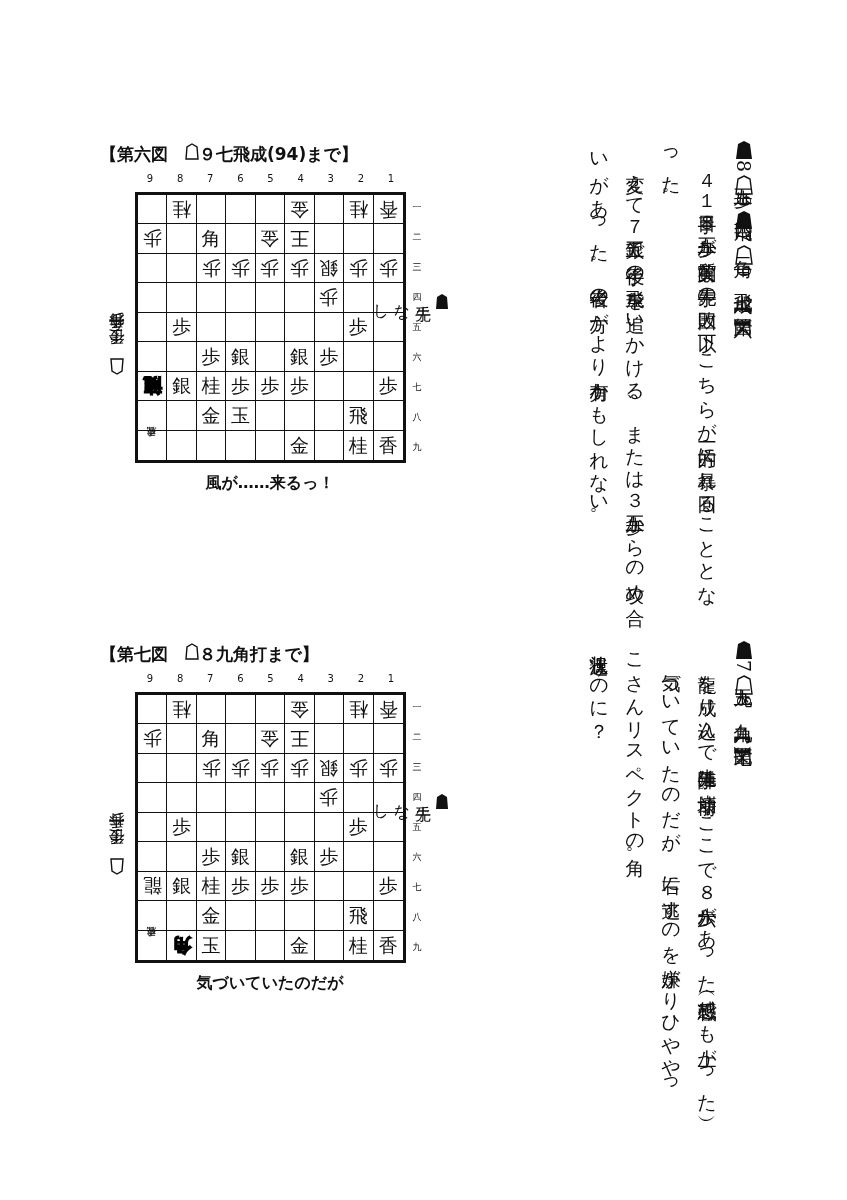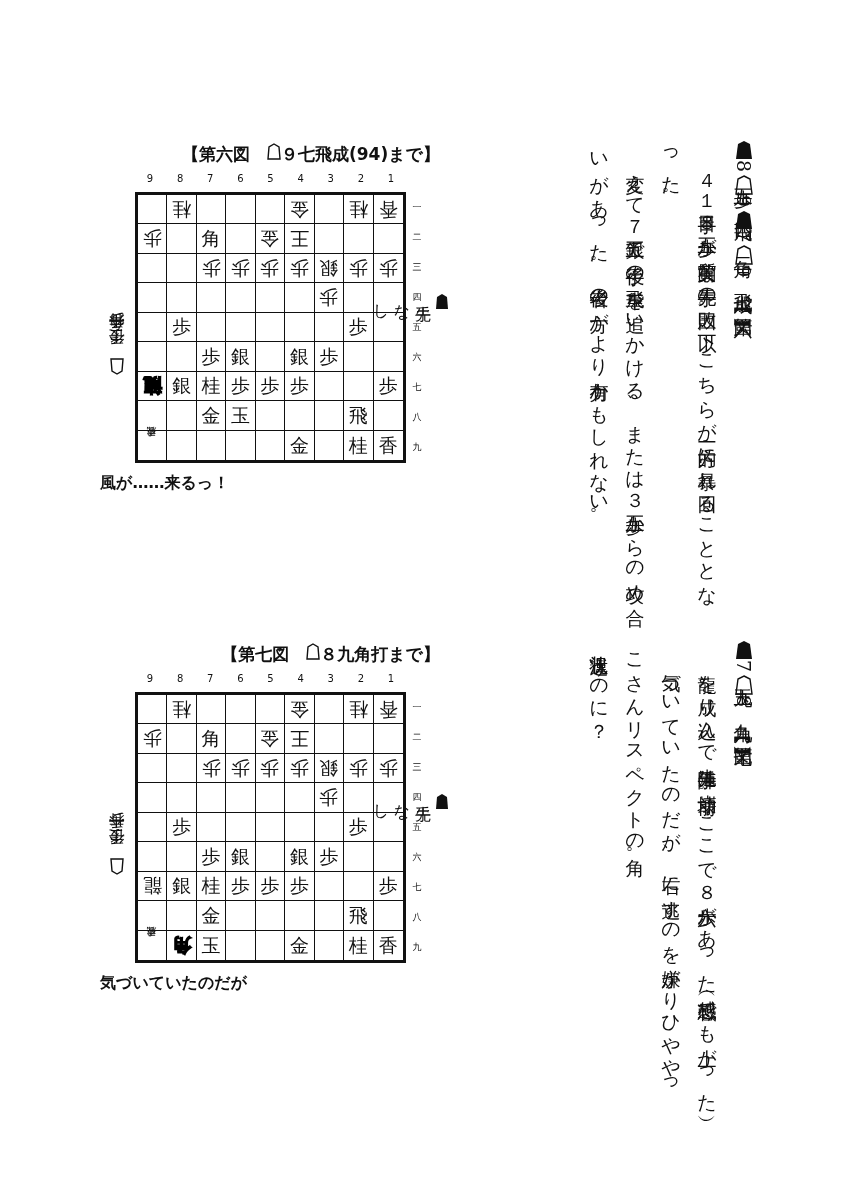--- a/index.html
+++ b/index.html
@@ -1,19 +1,19 @@
 <!DOCTYPE html>
 <html><head>
 <meta charset="utf-8">
 <style>
   html, body { margin:0; padding:0; background:#ffffff; }
   body { width:847px; height:1200px; position:relative; overflow:hidden;
          font-family:"DejaVu Serif","Liberation Serif",serif; color:#111; }
   .fig { position:absolute; left:100px; width:340px; }
-  .fig-title { position:absolute; left:0; width:340px; text-align:right;
+  .fig-title { position:absolute; left:0; width:340px; text-align:left;
                font-family:"DejaVu Sans","Liberation Sans",sans-serif;
                font-weight:bold; font-size:17px; top:0; letter-spacing:0px; }
   .files { position:absolute; left:35px; width:271px; top:30px; height:16px;
            display:flex; font-family:"DejaVu Sans","Liberation Sans",sans-serif; font-size:10px; }
   .files span { flex:1; text-align:center; }
   .board { position:absolute; left:35px; top:49px; width:271px; height:271px;
            border:3px solid #111; box-sizing:border-box;
            display:grid; grid-template-columns:repeat(9,1fr); grid-template-rows:repeat(9,1fr); }
   .cell { border-right:1px solid #111; border-bottom:1px solid #111; box-sizing:border-box;
           display:flex; align-items:center; justify-content:center;
@@ -23,21 +23,21 @@
   .cell .gote { display:inline-block; transform:rotate(180deg); }
   .cell .last { font-weight:bold; -webkit-text-stroke:1.2px #000; }
   .ranks { position:absolute; left:310px; top:49px; height:271px; width:14px;
            display:flex; flex-direction:column; font-size:9px; }
   .ranks span { flex:1; display:flex; align-items:center; justify-content:center; }
   .gote-hand { position:absolute; left:4px; top:52px; width:26px; height:180px;
                transform:rotate(180deg); writing-mode:vertical-rl; font-size:16px;
                display:flex; align-items:center; }
   .sente-hand { position:absolute; left:326px; top:150px; width:26px;
                 writing-mode:vertical-rl; font-size:16px; }
-  .caption { position:absolute; left:0; width:340px; top:330px; text-align:left;
+  .caption { position:absolute; left:0; width:340px; top:330px; text-align:center;
              font-family:"DejaVu Sans","Liberation Sans",sans-serif; font-weight:bold; font-size:16px; }
   .koma { display:inline-block; width:14px; height:17px; }
   .koma svg { width:14px; height:17px; display:block; }
   .prose { position:absolute; writing-mode:vertical-rl; font-size:19px; line-height:36px;
            letter-spacing:1px; }
   .prose p { margin:0; }
   .inline-koma { display:inline-block; width:18px; height:20px; }
   .inline-koma svg { width:18px; height:20px; display:block; }
 </style>
 </head>

